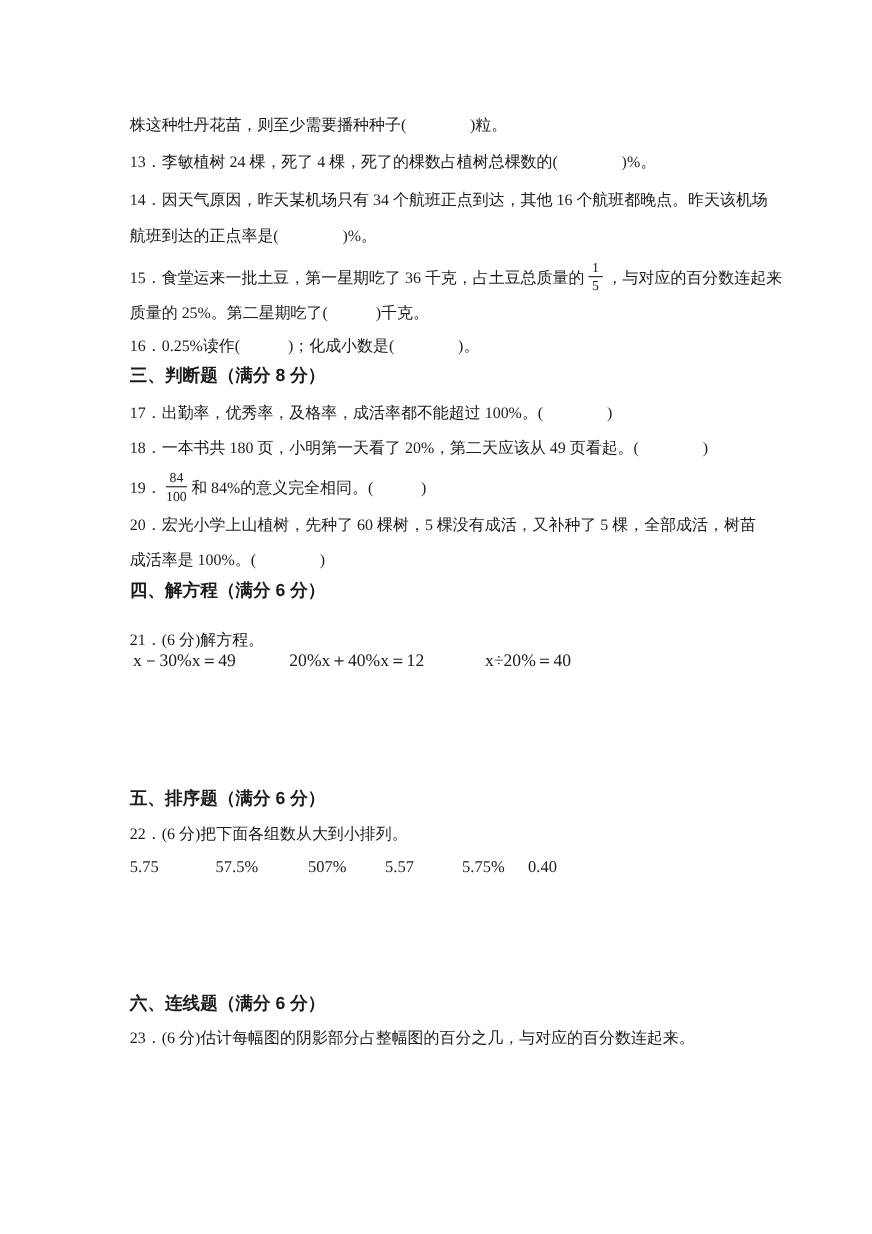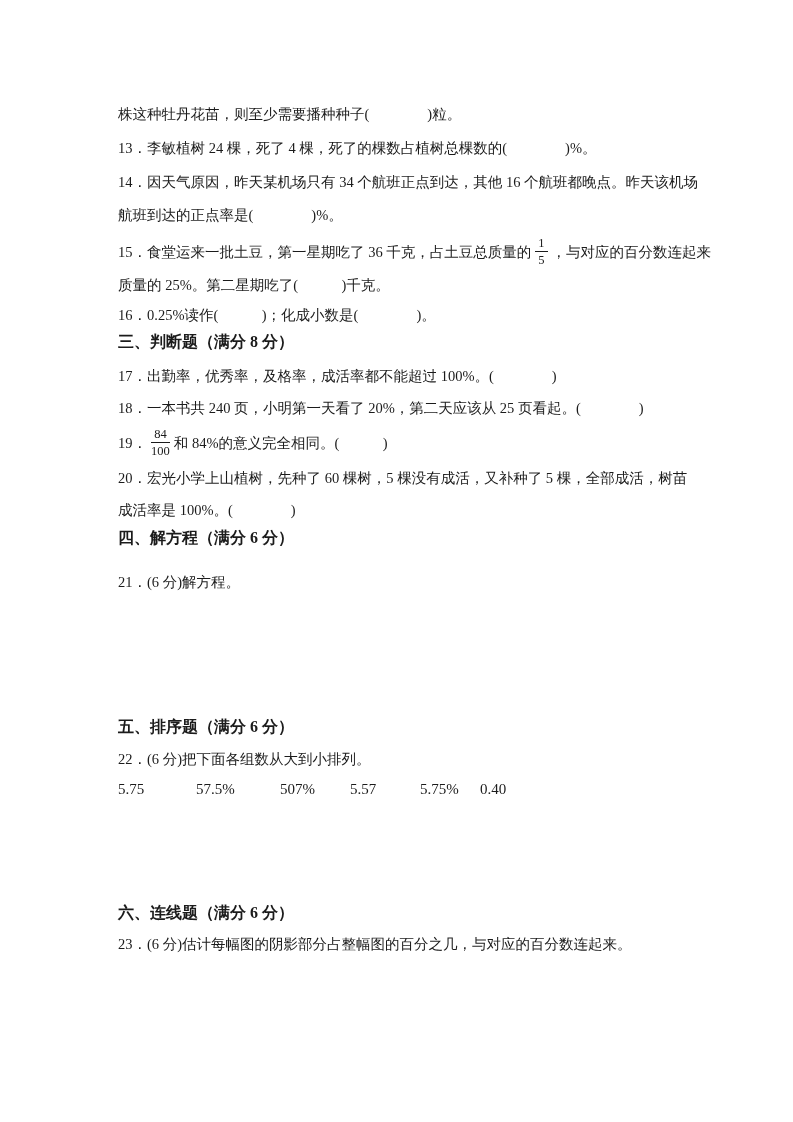--- a/index.html
+++ b/index.html
@@ -13,21 +13,21 @@
     color:#1b1b1b;
   }
   .ln{
     position:absolute;
     left:118px;
     white-space:nowrap;
     font-size:14.5px;
     line-height:20px;
   }
   .hd{
-    font-family:Liberation Serif, serif;
+    font-family:Liberation Sans, sans-serif;
     font-weight:700;
     font-size:16px;
   }
   .eqrow,.sortrow{position:absolute;left:118px;top:0;width:560px;height:22px;}
   .eq-item{position:absolute;top:0;font-size:16px;white-space:nowrap;}
   .sort-item{position:absolute;top:0;font-size:15px;white-space:nowrap;font-family:Liberation Serif, serif;}
   .frac{
     display:inline-block;
     text-align:center;
     vertical-align:middle;
@@ -54,31 +54,36 @@
 
   <div class="ln" style="top:238px"><span>15．食堂运来一批土豆，第一星期吃了 36 千克，占土豆总质量的</span><span class="frac"><span class="fnum">1</span><span class="fden">5</span></span><span>，与对应的百分数连起来</span></div>
   <div class="ln" style="top:275px">质量的 25%。第二星期吃了(　　　)千克。</div>
 
   <div class="ln" style="top:305px">16．0.25%读作(　　　)；化成小数是(　　　　)。</div>
 
   <div class="ln hd" style="top:332px">三、判断题（满分 8 分）</div>
 
   <div class="ln" style="top:366px">17．出勤率，优秀率，及格率，成活率都不能超过 100%。(　　　　)</div>
 
-  <div class="ln" style="top:398px">18．一本书共 240 页，小明第一天看了 20%，第二天应该从 25 页看起。(　　　　)</div>
+  <div class="ln" style="top:398px">18．一本书共 180 页，小明第一天看了 20%，第二天应该从 49 页看起。(　　　　)</div>
 
   <div class="ln" style="top:429px"><span>19．</span><span class="frac"><span class="fnum">84</span><span class="fden">100</span></span><span>和 84%的意义完全相同。(　　　)</span></div>
 
   <div class="ln" style="top:468px">20．宏光小学上山植树，先种了 60 棵树，5 棵没有成活，又补种了 5 棵，全部成活，树苗</div>
   <div class="ln" style="top:500px">成活率是 100%。(　　　　)</div>
 
   <div class="ln hd" style="top:528px">四、解方程（满分 6 分）</div>
 
   <div class="ln" style="top:572px">21．(6 分)解方程。</div>
 
+  <div class="eqrow" style="top:590px">
+    <span class="eq-item" style="left:3px">x－30%x＝49</span>
+    <span class="eq-item" style="left:145px">20%x＋40%x＝12</span>
+    <span class="eq-item" style="left:323px">x÷20%＝40</span>
+  </div>
 
   <div class="ln hd" style="top:717px">五、排序题（满分 6 分）</div>
 
   <div class="ln" style="top:749px">22．(6 分)把下面各组数从大到小排列。</div>
 
   <div class="sortrow" style="top:781px">
     <span class="sort-item" style="left:0">5.75</span>
     <span class="sort-item" style="left:78px">57.5%</span>
     <span class="sort-item" style="left:162px">507%</span>
     <span class="sort-item" style="left:232px">5.57</span>

